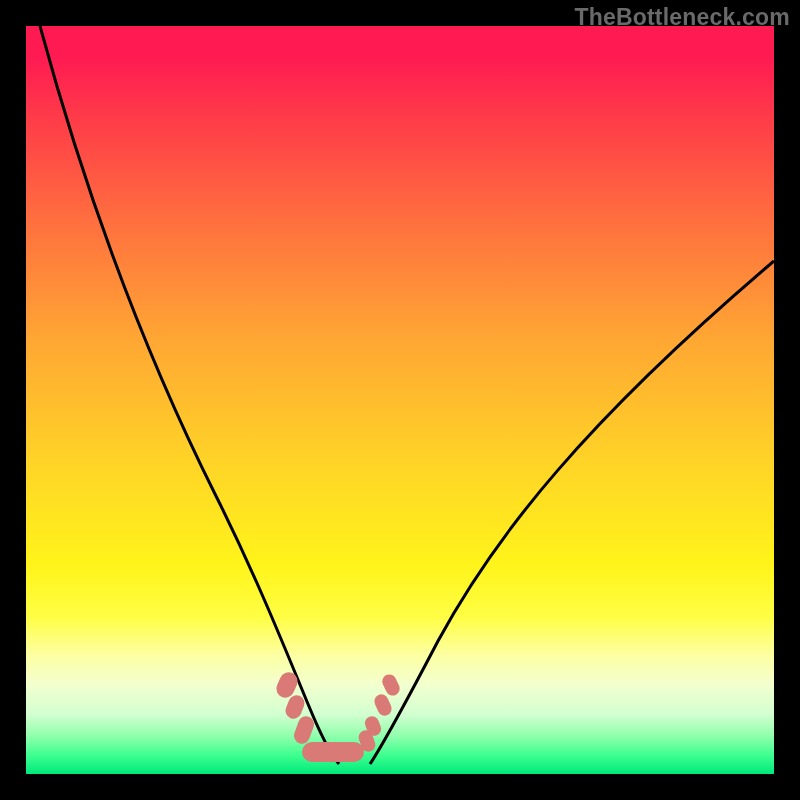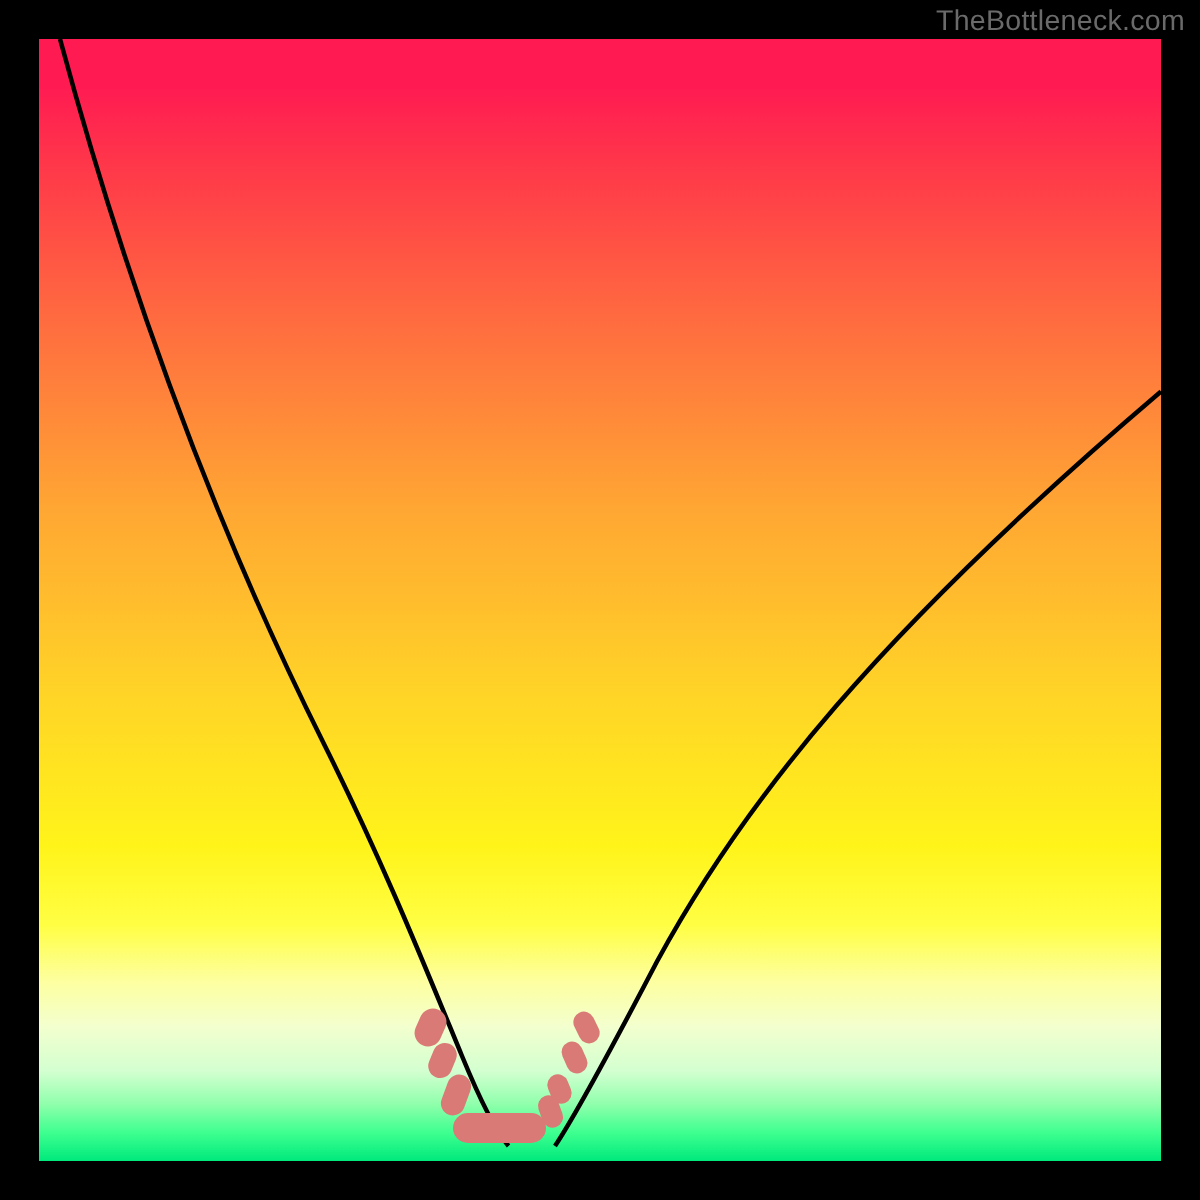--- a/index.html
+++ b/index.html
@@ -41,22 +41,22 @@
       #8effab 95%,
       #3dff8f 97.5%,
       #00e97c 100%
     );
   }
   .watermark {
     position: absolute;
     top: 4px;
     right: 10px;
     color: #6a6a6a;
-    font-size: 19px;
-    font-weight: 400;
+    font-size: 23px;
+    font-weight: 700;
     letter-spacing: 0.2px;
   }
   svg.curves {
     position: absolute;
     top: 0;
     left: 0;
   }
   .blob {
     position: absolute;
     background: #d97a76;

